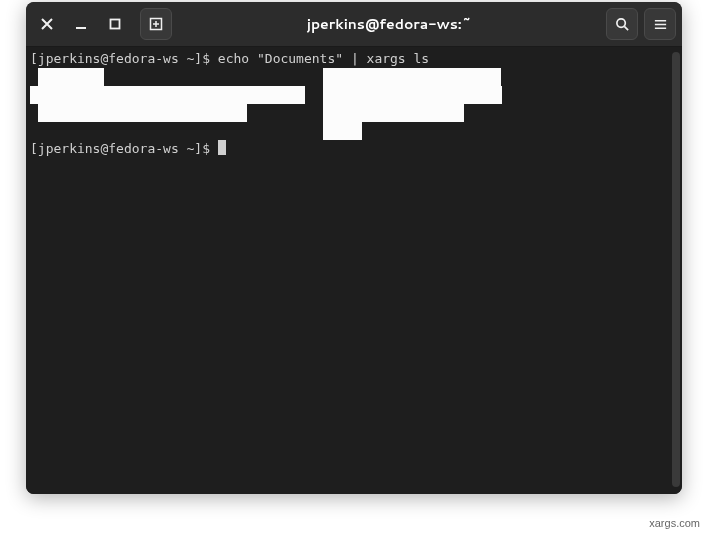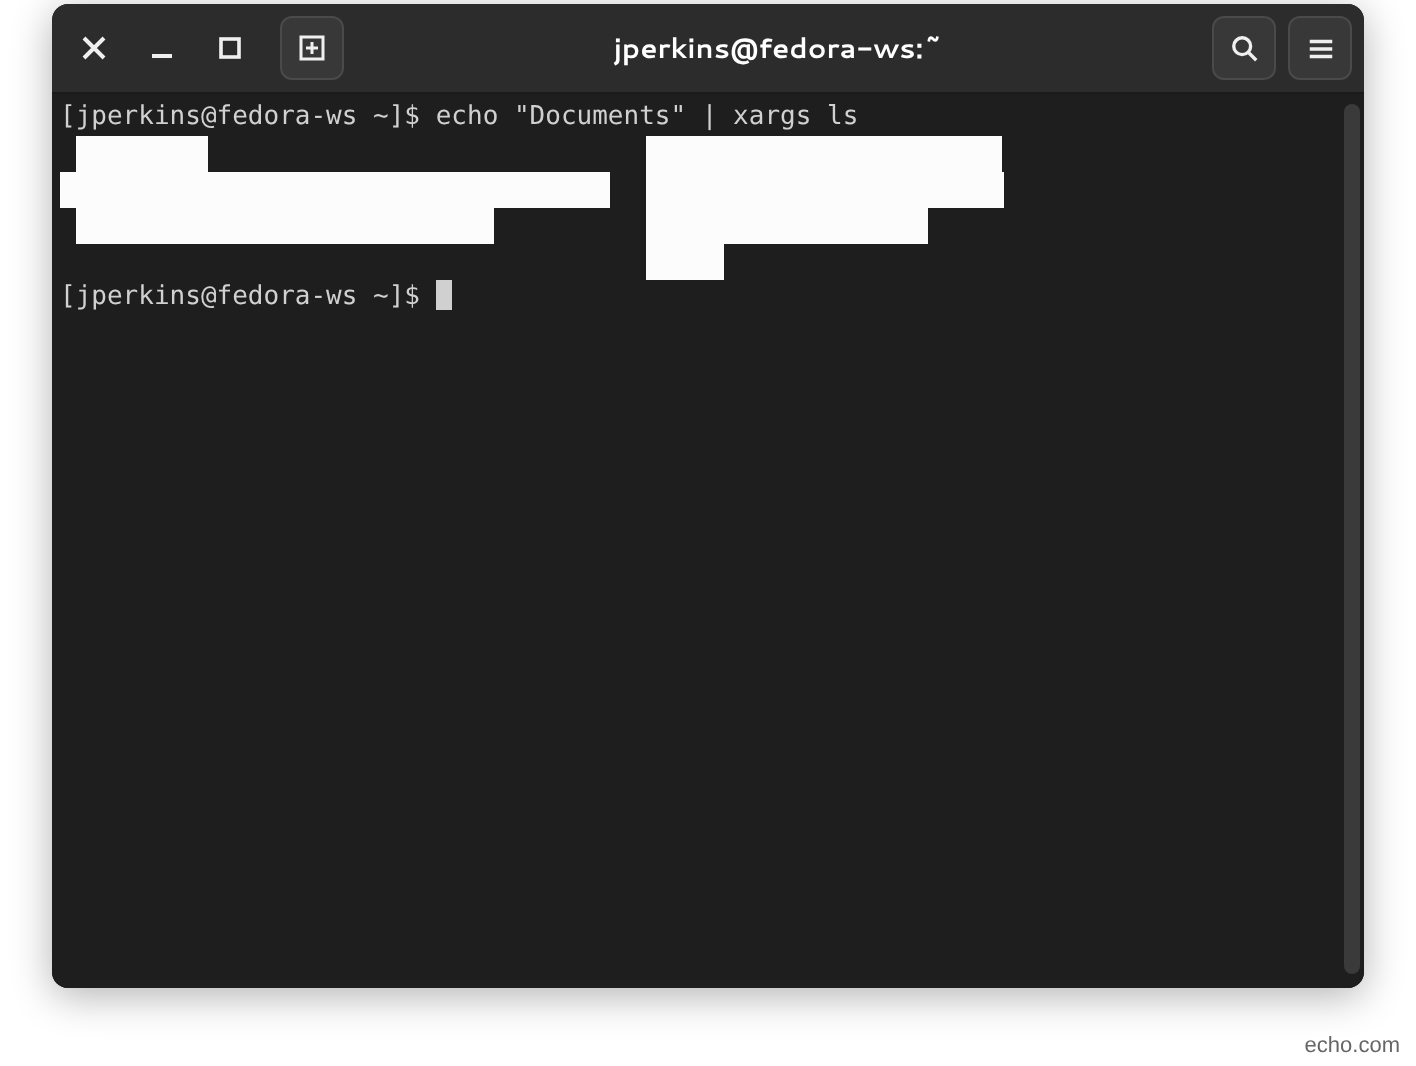--- a/index.html
+++ b/index.html
@@ -210,13 +210,13 @@
       <span class="redact" style="margin-left:76px;width:141px"></span>
     </div>
     <div class="redact-row">
       <span class="redact" style="margin-left:293px;width:39px"></span>
     </div>
     <div class="terminal-line"><span>[jperkins@fedora-ws ~]$ </span><span class="cursor"></span></div>
   </div>
   <div class="scrollbar"></div>
 </div>
 
-<div class="watermark">echo.com</div>
+<div class="watermark">xargs.com</div>
 
 </body></html>

